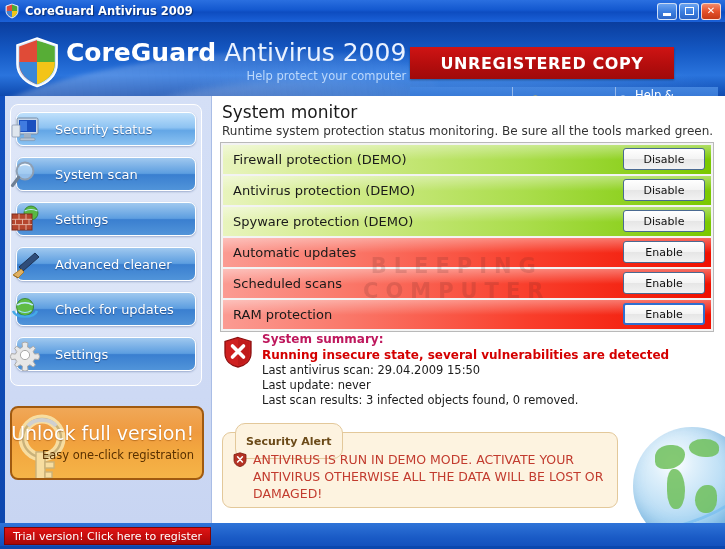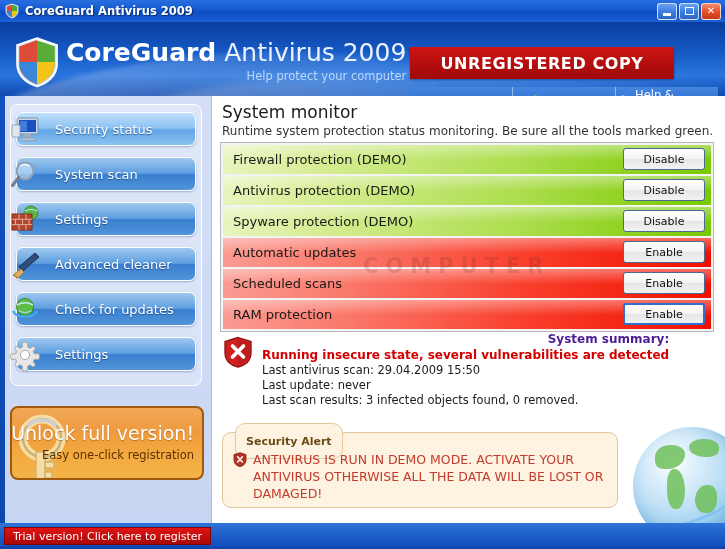--- a/index.html
+++ b/index.html
@@ -401,24 +401,23 @@
   }
   .summary .sh {
     width: 30px; height: 32px;
     flex: 0 0 auto;
     margin-top: 4px;
   }
   .summary .stext { margin-left: 9px; }
   .sum-h {
     font-size: 12px;
     font-weight: bold;
-    color: #4c1d95;
+    color: #be185d;
     font-family: "DejaVu Sans", sans-serif;
     line-height: 15px;
-    text-align: right;
   }
   .sum-warn {
     font-size: 12px;
     font-weight: bold;
     color: #d40000;
     font-family: "DejaVu Sans", sans-serif;
     line-height: 16px;
   }
   .sum-line {
     font-size: 11.5px;
@@ -722,20 +721,21 @@
           <span class="mlabel">Scheduled scans</span>
           <span class="mbtn">Enable</span>
         </div>
         <div class="mrow red">
           <span class="mlabel">RAM protection</span>
           <span class="mbtn focused">Enable</span>
         </div>
       </div>
 
       <div class="watermark">
+        <div>BLEEPING</div>
         <div>COMPUTER</div>
       </div>
 
       <div class="summary">
         <span class="sh">
           <svg width="30" height="32" viewBox="0 0 30 32">
             <path d="M15 1.5 L28 5.5 L28 17 C28 25 22 29.5 15 31 C8 29.5 2 25 2 17 L2 5.5 Z" fill="#cf2020" stroke="#8c0f0f" stroke-width="1.3"></path>
             <path d="M15 3 L26.4 6.6 L26.4 17 C26.4 23.8 21.2 27.8 15 29.3 Z" fill="#b51717" opacity=".55"></path>
             <path d="M9.5 10 L20.5 21 M20.5 10 L9.5 21" stroke="#ffffff" stroke-width="3.6" stroke-linecap="round"></path>
           </svg>

